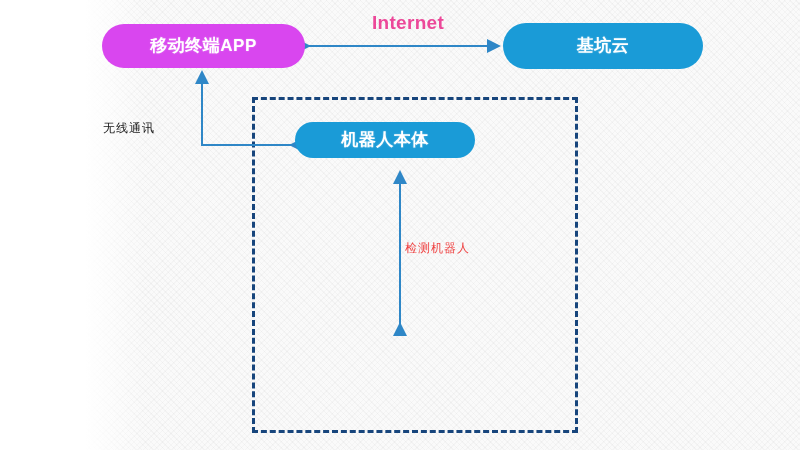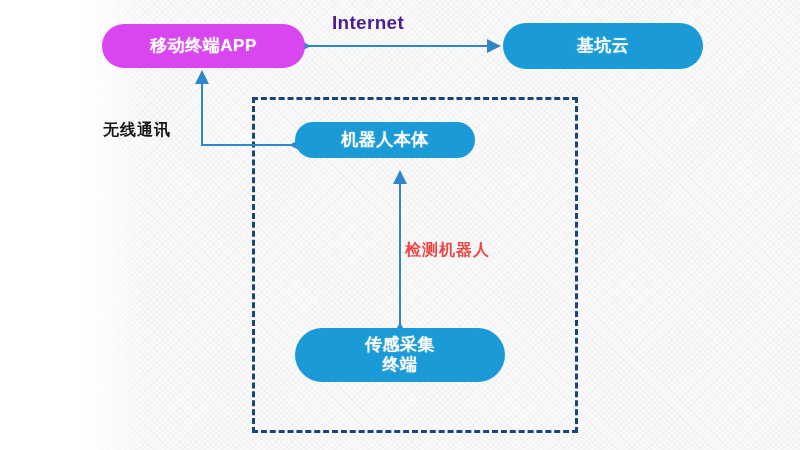--- a/index.html
+++ b/index.html
@@ -61,22 +61,22 @@
     position: absolute;
     color: #161616;
     white-space: nowrap;
   }
   .label-internet {
     font-size: 19px;
     font-weight: bold;
     letter-spacing: 0.3px;
   }
   .label-cn {
-    font-size: 16px;
-    font-weight: bold;
+    font-size: 12px;
+    font-weight: normal;
     letter-spacing: 1px;
   }
 
   svg.edges {
     position: absolute;
     left: 0;
     top: 0;
     width: 800px;
     height: 450px;
     overflow: visible;
@@ -120,26 +120,20 @@
   </div>
 
   <div class="node" id="node-pit-cloud" style="left: 503px; top: 23px; width: 200px; height: 46px; font-size: 17px; background: rgb(26, 155, 215); color: rgb(255, 255, 255); border-radius: 23px;">
     <span>基坑云</span>
   </div>
 
   <div class="node" id="node-robot-body" style="left: 295px; top: 122px; width: 180px; height: 36px; font-size: 17px; background: rgb(26, 155, 215); color: rgb(255, 255, 255); border-radius: 23px;">
     <span>机器人本体</span>
   </div>
 
-  <div class="node" id="node-sensor-terminal" style="left: 295px; top: 328px; width: 210px; height: 54px; font-size: 17px; background: rgb(26, 155, 215); color: rgb(255, 255, 255); border-radius: 27px;">
-    <span>
-      <span>传感采集</span><br>
-      <span>终端</span>
-    </span>
-  </div>
 
-  <div class="edge-label label-internet" id="label-internet" style="left: 332px; top: 12px; color: #4c1d95;">Internet</div>
+  <div class="edge-label label-internet" id="label-internet" style="left: 372px; top: 12px; color: #ec4899;">Internet</div>
 
   <div class="edge-label label-cn" id="label-wireless" style="left: 103px; top: 120px; color: rgb(22, 22, 22);">无线通讯</div>
 
   <div class="edge-label label-cn" id="label-detection" style="left: 405px; top: 240px; color: #ef4444;">检测机器人</div>
 
 </div>
 
 </body></html>

